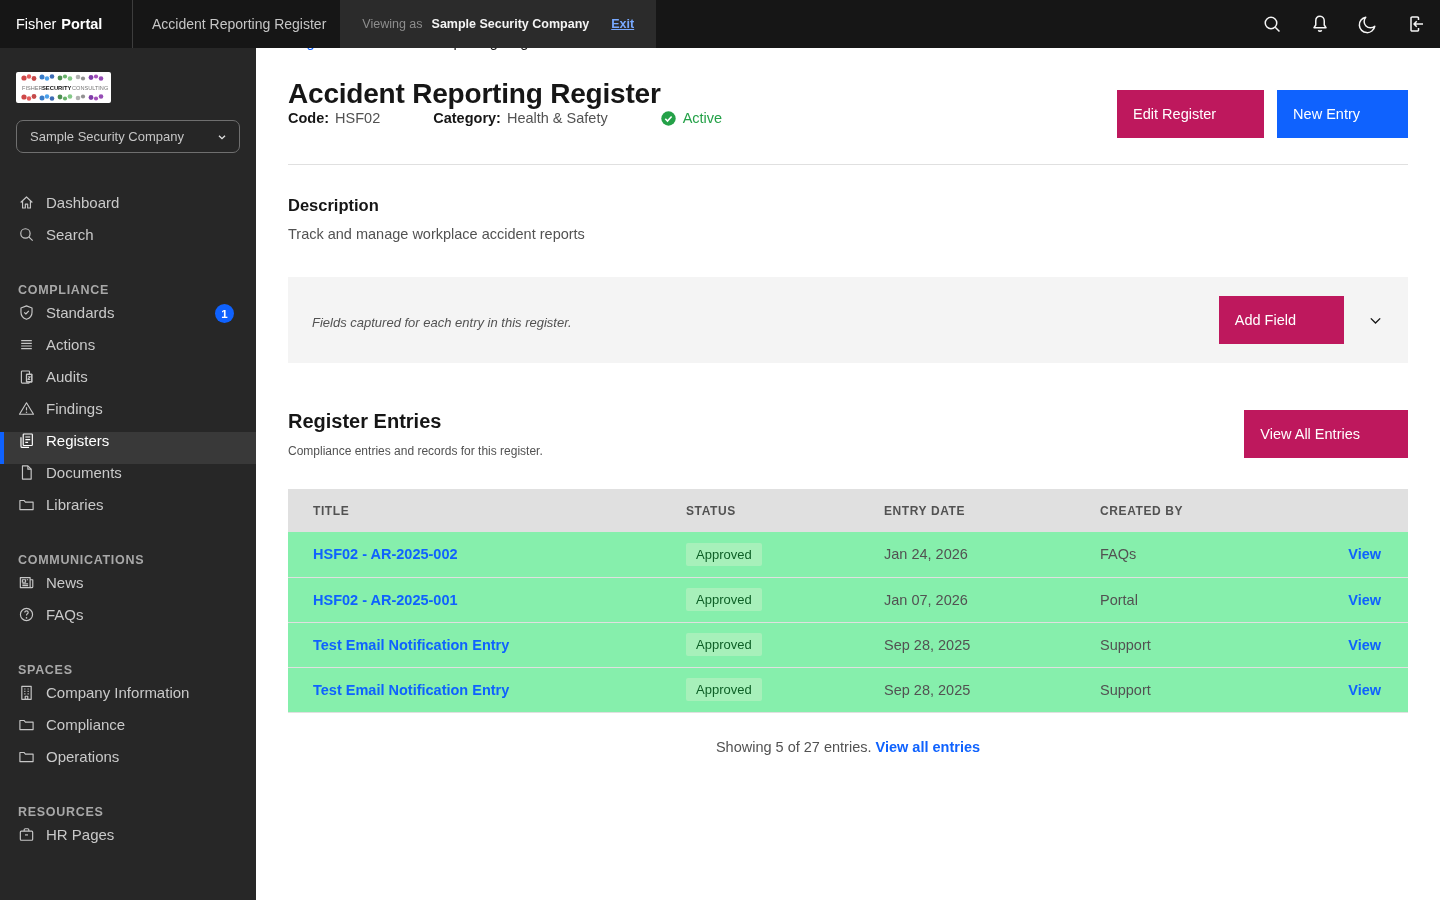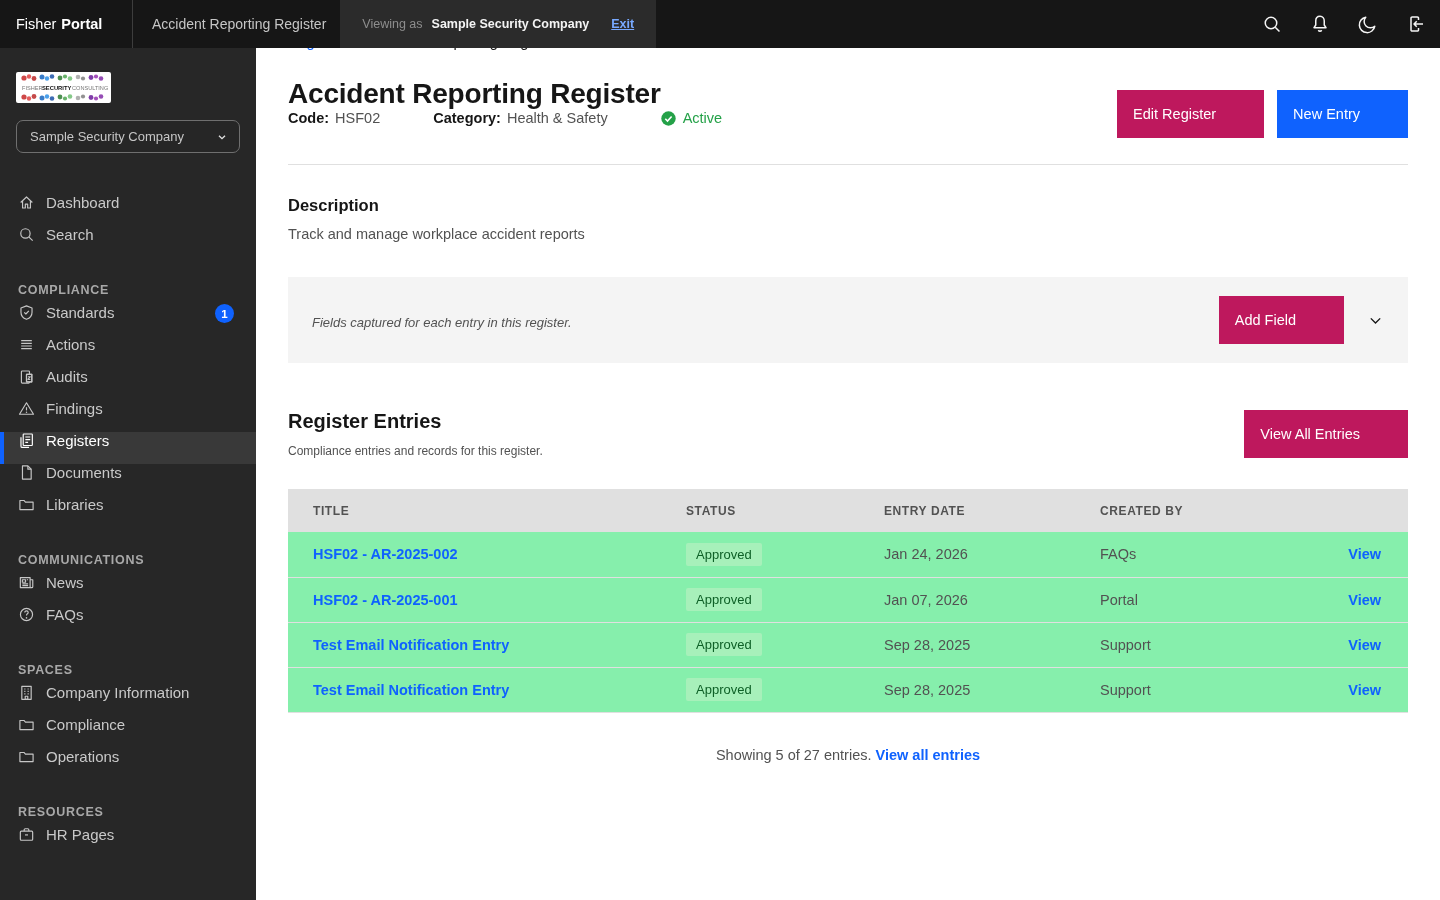--- a/index.html
+++ b/index.html
@@ -100,21 +100,21 @@
   table.entries td { height:45px; border-bottom:1px solid #e0e0e0;
     color:#525252; padding-left:10px; background:#86efac;margin-top:34px; }
   table.entries td:first-child { padding-left:25px; }
   .cell-link { color:#0f62fe; font-weight:700; text-decoration:none; cursor:pointer; }
   .view-cell { text-align:right; padding-right:27px !important; }
   .badge { display:inline-block; padding:4px 10px; font-size:13px;
     border-radius:2px; }
   .badge[data-status="green"] { background:#a7f0ba; color:#0e6027; }
   .badge[data-status="gray"]  { background:#f2f2f2; color:#525252; }
 
-  .table-footer { margin-top:34px; width:1120px; text-align:center;
+  .table-footer { margin-top:26px; width:1120px; text-align:center;
     font-size:14.5px; color:#525252; }
   .footer-link { color:#0f62fe; font-weight:700; cursor:pointer;
     text-decoration:none; }
 </style>
 </head>
 <body>
 
 <header class="topbar">
   <div class="brand">
     <span class="brand-light">Fisher</span>

